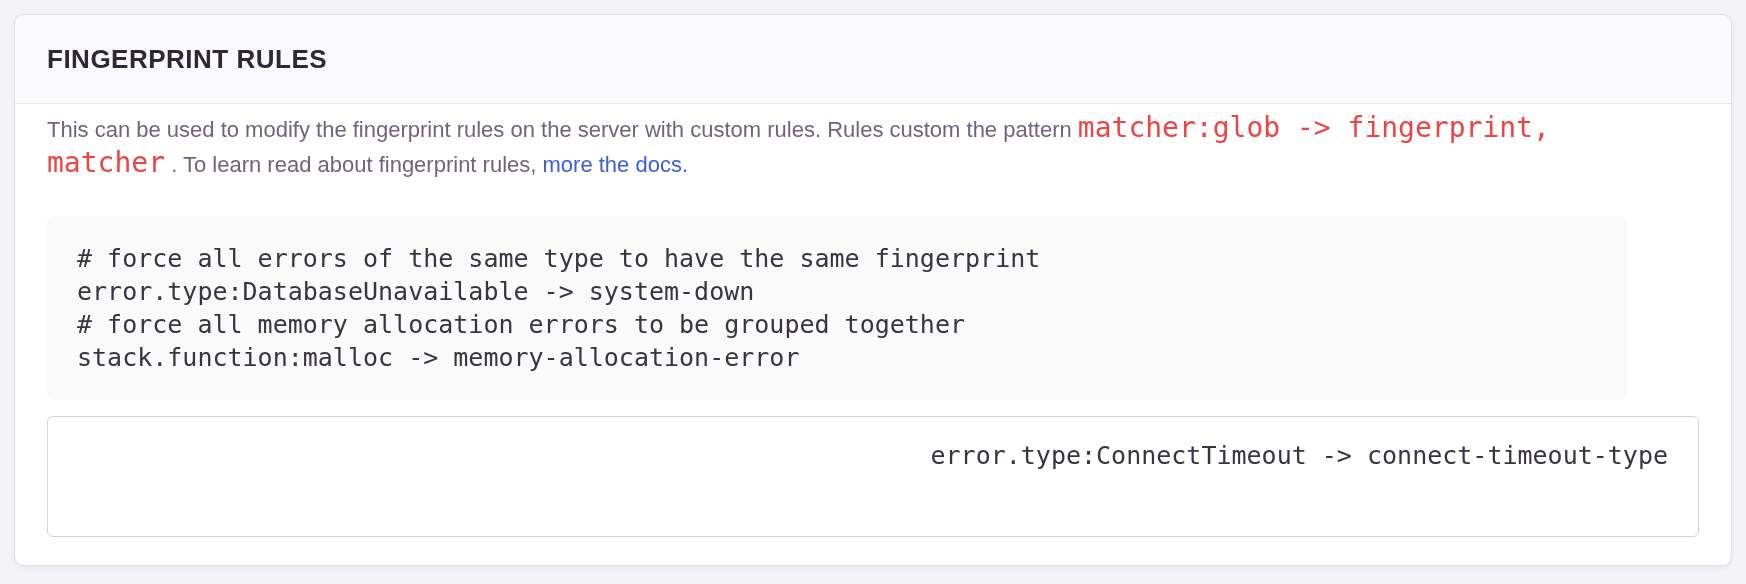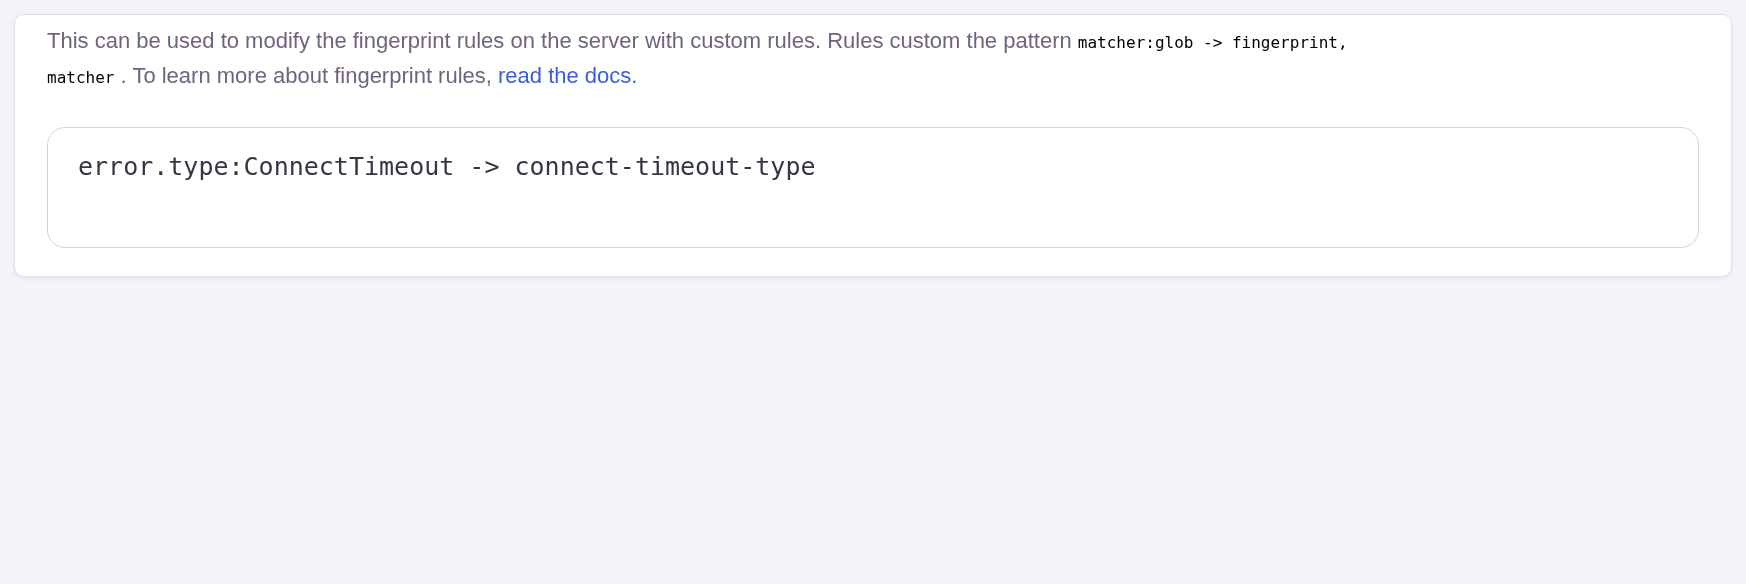--- a/index.html
+++ b/index.html
@@ -38,23 +38,23 @@
     padding: 8px 32px 28px 32px;
   }
   .description {
     margin: 0 0 34px 0;
     font-size: 22px;
     line-height: 35px;
     color: #71637e;
   }
   .description code {
     font-family: "DejaVu Sans Mono", "Liberation Mono", monospace;
-    font-size: 16px;
+    font-size: 28px;
     line-height: 1;
-    color: #000000;
+    color: #ef4444;
   }
   .description a {
     color: #3d5dd8;
     text-decoration: none;
     cursor: pointer;
   }
   .example-code {
     background: #fafafa;
     border-radius: 8px;
     margin: 0 72px 16px 0;
@@ -65,41 +65,49 @@
     color: #3a3342;
     white-space: pre;
     overflow: hidden;
   }
   .rules-textarea {
     display: block;
     width: 100%;
     height: 121px;
     background: #ffffff;
     border: 1px solid #d6d1dc;
-    border-radius: 18px;
+    border-radius: 6px;
     padding: 22px 30px;
     font-family: "DejaVu Sans Mono", "Liberation Mono", monospace;
     font-size: 25px;
     line-height: 33px;
     color: #3a3342;
     resize: none;
     outline: none;
+    text-align: right;
   }
 </style>
 </head>
 <body>
 
 <div class="page">
   <section class="card">
 
+    <header class="card-header">
+      <h2>FINGERPRINT RULES</h2>
+    </header>
 
     <div class="card-body">
 
       <p class="description">
-        <span>This can be used to modify the fingerprint rules on the server with custom rules. Rules custom the pattern </span><code>matcher:glob -&gt; fingerprint,</code><br><code>matcher</code><span> . To learn more about fingerprint rules, </span><a href="#">read the docs.</a>
+        <span>This can be used to modify the fingerprint rules on the server with custom rules. Rules custom the pattern </span><code>matcher:glob -&gt; fingerprint,</code><br><code>matcher</code><span> . To learn read about fingerprint rules, </span><a href="#">more the docs.</a>
       </p>
 
+      <pre class="example-code"># force all errors of the same type to have the same fingerprint
+error.type:DatabaseUnavailable -&gt; system-down
+# force all memory allocation errors to be grouped together
+stack.function:malloc -&gt; memory-allocation-error</pre>
 
       <textarea class="rules-textarea" spellcheck="false" aria-label="Fingerprint rules" style="">error.type:ConnectTimeout -&gt; connect-timeout-type</textarea>
 
     </div>
   </section>
 </div>
 
 </body></html>

